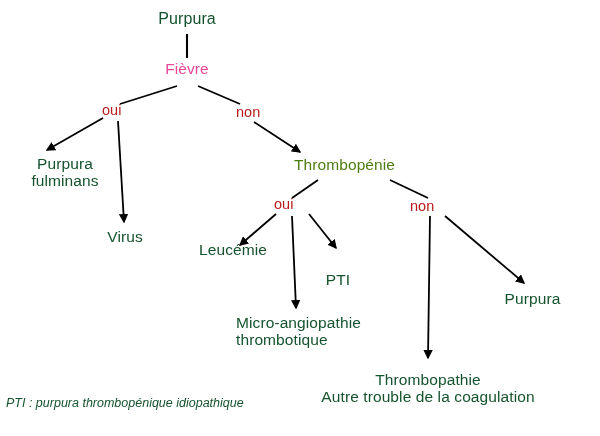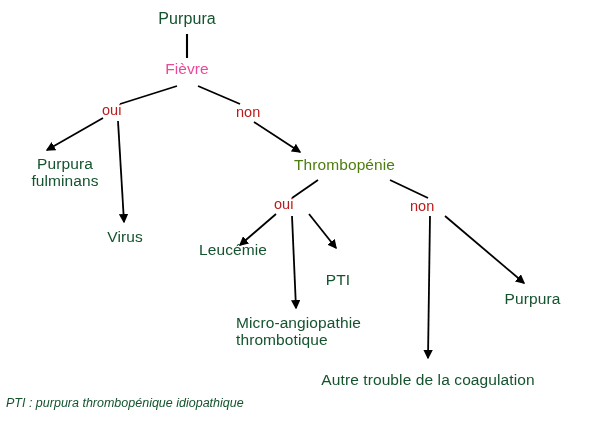--- a/index.html
+++ b/index.html
@@ -126,20 +126,21 @@
   <div class="node" style="left: 308px; top: 271px; width: 60px;">
     <span>PTI</span>
   </div>
 
   <div class="node" style="left: 212px; top: 314px; width: 170px; text-align: left; margin-left: 24px;">
     <div>Micro-angiopathie</div>
     <div>thrombotique</div>
   </div>
 
   <div class="node" style="left: 268px; top: 371px; width: 320px;">
+    <div>Thrombopathie</div>
     <div>Autre trouble de la coagulation</div>
   </div>
 
   <div class="node" style="left: 470px; top: 290px; width: 125px;">
     <div>Purpura</div>
   </div>
 
   <div class="edge-label" style="left: 102px; top: 102px;">oui</div>
   <div class="edge-label" style="left: 236px; top: 104px;">non</div>
   <div class="edge-label" style="left: 274px; top: 196px;">oui</div>

